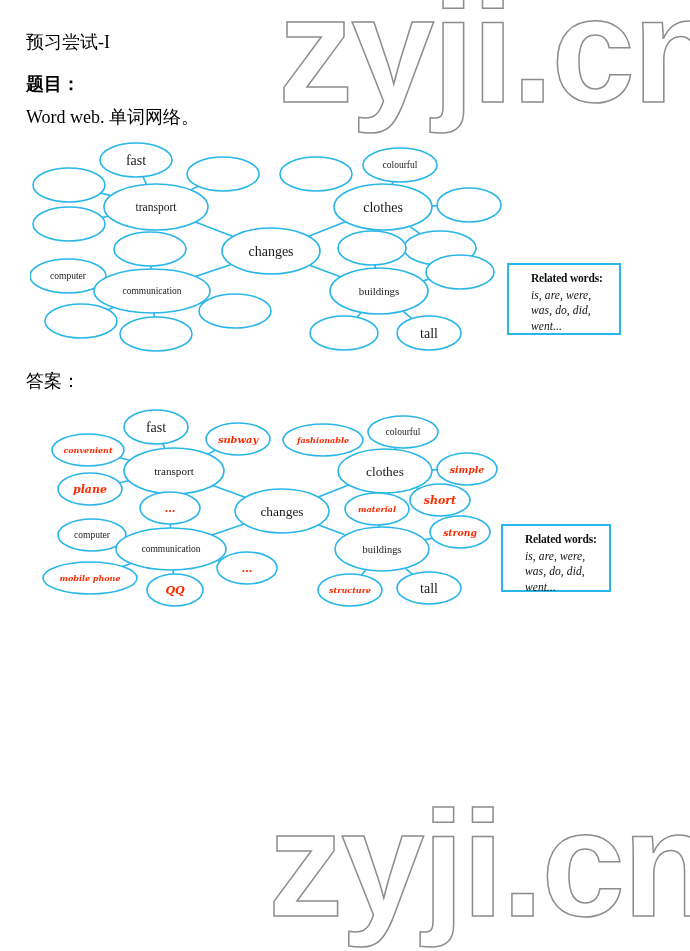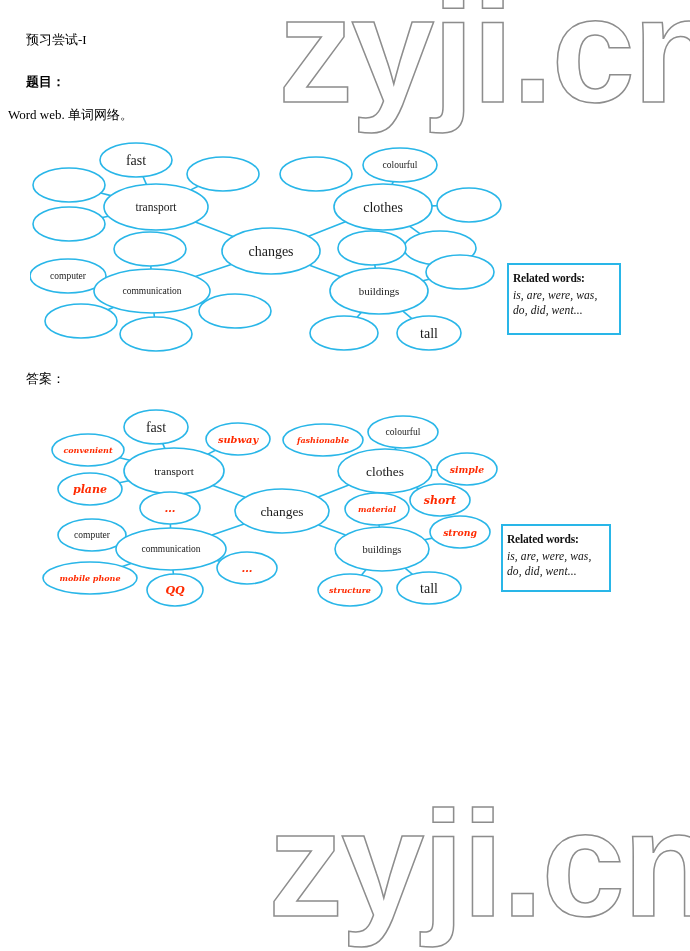--- a/index.html
+++ b/index.html
@@ -36,48 +36,48 @@
   }
   .wm-bottom {
     left: 268px;
     top: 778px;
     font-size: 150px;
   }
 
   
   .txt {
     position: absolute;
-    font-size: 13px;
+    font-size: 18px;
     line-height: 1.2;
     white-space: nowrap;
   }
   .txt-cn {
     font-family: "Liberation Serif", "DejaVu Serif", serif;
   }
   #line-title  { left: 26px; top: 32px; }
   #line-prompt { left: 26px; top: 74px; font-weight: bold; }
-  #line-word   { left: 8px; top: 107px; }
+  #line-word   { left: 26px; top: 107px; }
   #line-answer { left: 26px; top: 371px; }
 
   
   .diagram {
     position: absolute;
   }
   #diagram-question { left: 30px; top: 138px; width: 600px; height: 218px; }
   #diagram-answer   { left: 30px; top: 403px; width: 600px; height: 218px; }
 
   .diagram svg { display: block; }
 
   
   .related-box {
     position: absolute;
     border: 2px solid #29b6e8;
     background: #ffffff;
     box-sizing: border-box;
-    padding: 6px 8px 7px 4px;
+    padding: 6px 8px 7px 22px;
     font-family: "Liberation Serif", "DejaVu Serif", serif;
     font-size: 11.5px;
     line-height: 1.35;
     color: #111;
   }
   #related-box-question { left: 507px; top: 263px; width: 114px; height: 72px; }
   #related-box-answer   { left: 501px; top: 524px; width: 110px; height: 68px; }
   .related-title {
     font-weight: bold;
     display: block;

